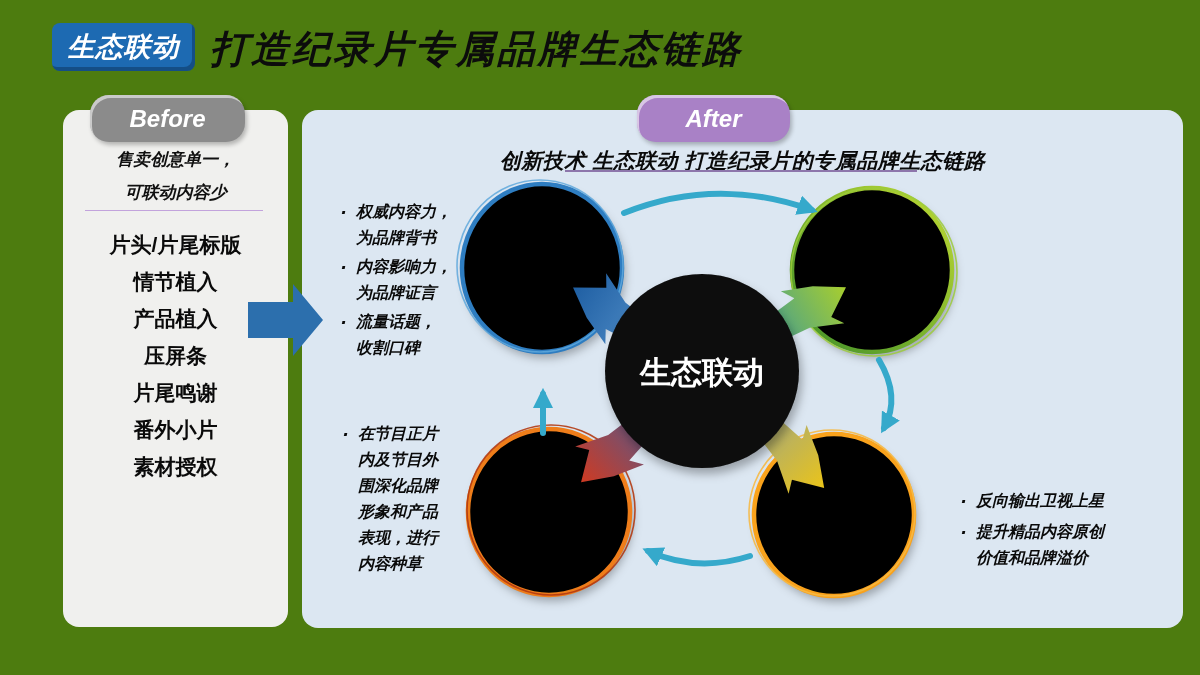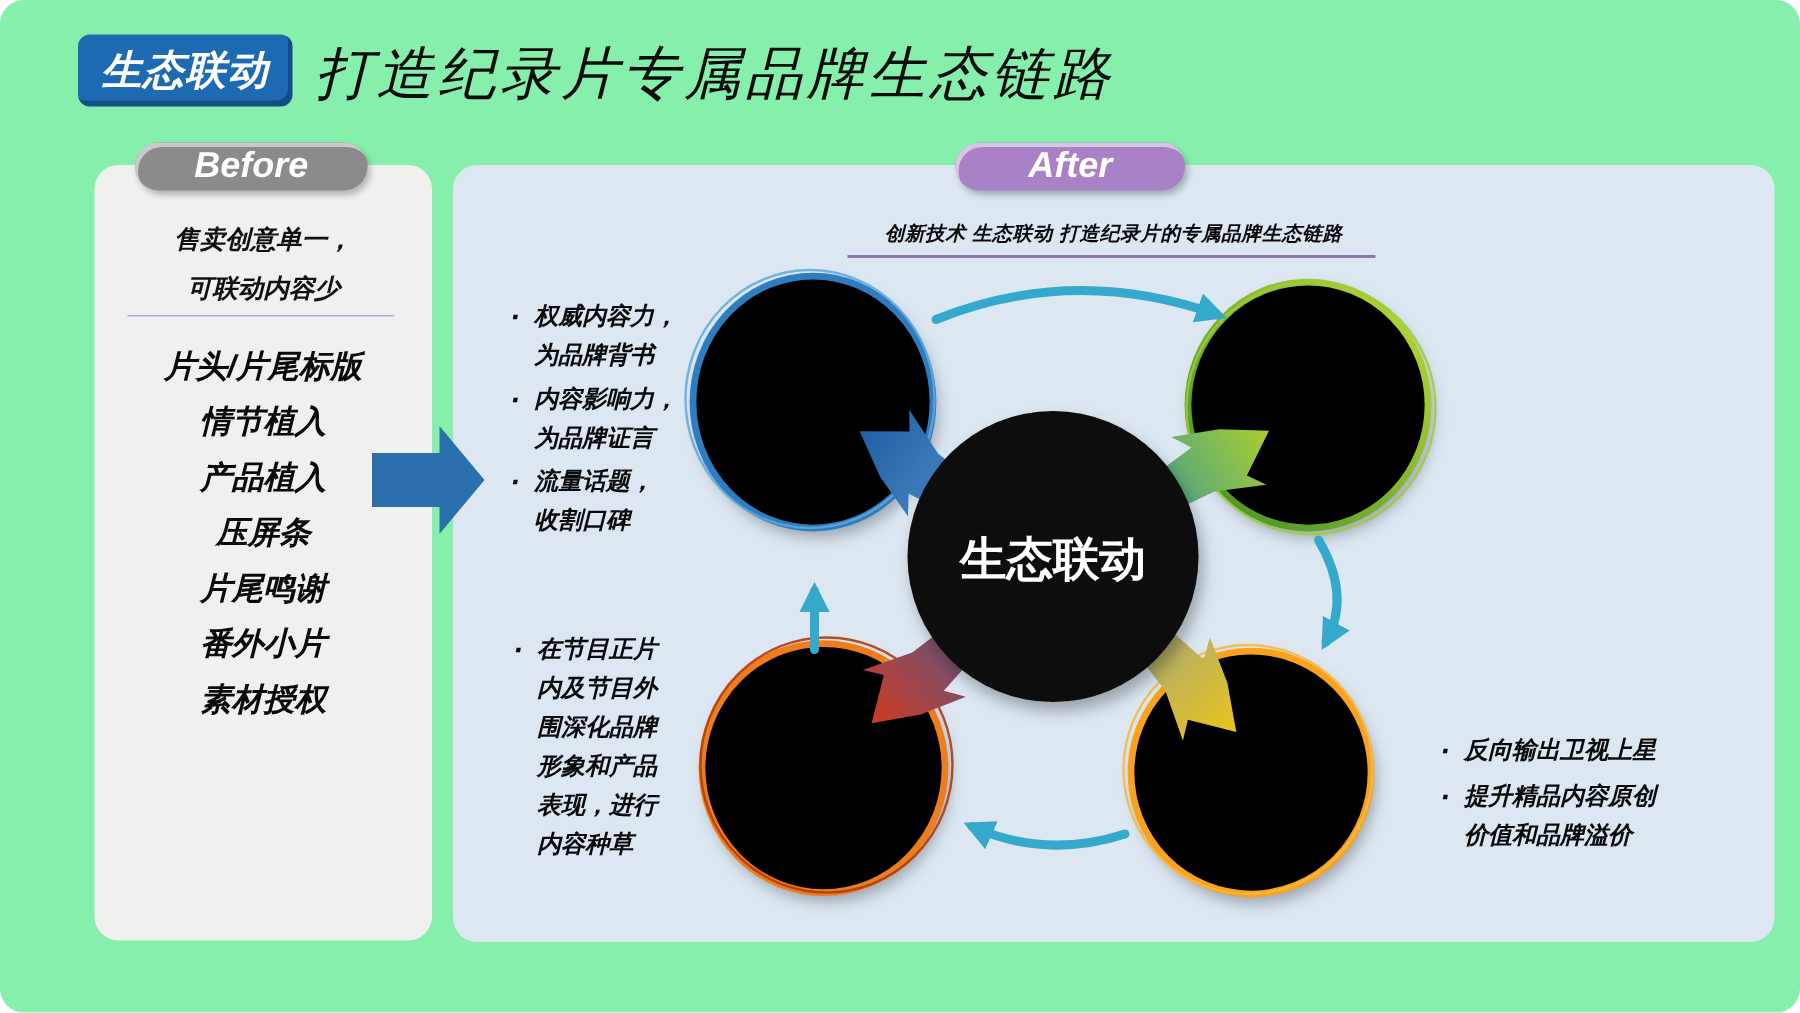--- a/index.html
+++ b/index.html
@@ -1,68 +1,68 @@
 <!DOCTYPE html>
 <html><head>
 <meta charset="utf-8">
 <style>
   * { margin:0; padding:0; box-sizing:border-box; }
   html,body { background:#ffffff; }
   .slide {
-    position:relative; width:1200px; height:675px; background:#86efac;
-    font-family:"Liberation Sans", sans-serif; overflow:hidden;border-radius:16px;
+    position:relative; width:1200px; height:675px; background:#4d7c0f;
+    font-family:"Liberation Sans", sans-serif; overflow:hidden;
   }
   
   .badge {
     position:absolute; left:52px; top:23px; width:143px; height:48px;
     background:#1d6ab2; border-radius:8px;
     box-shadow: inset -3px -4px 0 rgba(10,45,80,.45);
     color:#fff; font-size:27px; font-weight:bold; font-style:italic;
     display:flex; align-items:center; justify-content:center; letter-spacing:1px;
   }
   .title {
     position:absolute; left:210px; top:26px; height:46px;
-    color:#0c0c0c; font-size:38px; font-weight:normal; font-style:italic;
+    color:#0c0c0c; font-size:38px; font-weight:bold; font-style:italic;
     letter-spacing:3px; display:flex; align-items:center; white-space:nowrap;
   }
   
   .left-panel {
     position:absolute; left:63px; top:110px; width:225px; height:517px;
     background:#f0f0ee; border-radius:16px;
   }
   .right-panel {
     position:absolute; left:302px; top:110px; width:881px; height:518px;
     background:#dce7f2; border-radius:16px;
   }
   .pill {
-    position:absolute; top:95px; height:32px; border-radius:19px;
+    position:absolute; top:95px; height:47px; border-radius:19px;
     color:#fff; font-size:24px; font-weight:bold; font-style:italic;
     display:flex; align-items:center; justify-content:center;
     box-shadow: inset 2px 3px 0 rgba(255,255,255,.55), 2px 3px 4px rgba(0,0,0,.25);
   }
   .pill-before { left:90px;  width:155px; background:#8b8b8b; }
   .pill-after  { left:637px; width:153px; background:#a981c6;text-align:right; }
   
   .before-summary {
     position:absolute; left:63px; top:143px; width:225px; text-align:center;
     font-size:17px; line-height:33px; font-weight:bold; font-style:italic; color:#101010;
   }
   .before-divider {
     position:absolute; left:85px; top:210px; width:178px; height:1px; background:#c2a3dc;
   }
   .before-list {
     position:absolute; left:63px; top:226px; width:225px; text-align:center;
-    font-size:21px; line-height:37px; font-weight:bold; font-style:italic; color:#0a0a0a;
+    font-size:21px; line-height:37px; font-weight:bold; color:#0a0a0a;
   }
   
   .flow-arrow { position:absolute; left:246px; top:280px; }
   
   .after-subtitle {
     position:absolute; left:302px; top:147px; width:881px; text-align:center;
-    font-size:13px; font-weight:bold; font-style:italic; color:#0a0a0a; letter-spacing:.5px;
+    font-size:21px; font-weight:bold; font-style:italic; color:#0a0a0a; letter-spacing:.5px;
   }
   .after-underline {
     position:absolute; left:565px; top:170px; width:352px; height:2px; background:#8d76ab;
   }
   
   .diagram { position:absolute; left:0; top:0; width:1200px; height:675px; }
   
   .anno { position:absolute; color:#0a0a0a; font-size:16px; font-weight:bold; font-style:italic; }
   .anno .item { display:flex; margin-bottom:3px; line-height:26px; }
   .anno .dot { width:16px; flex:0 0 16px; }

